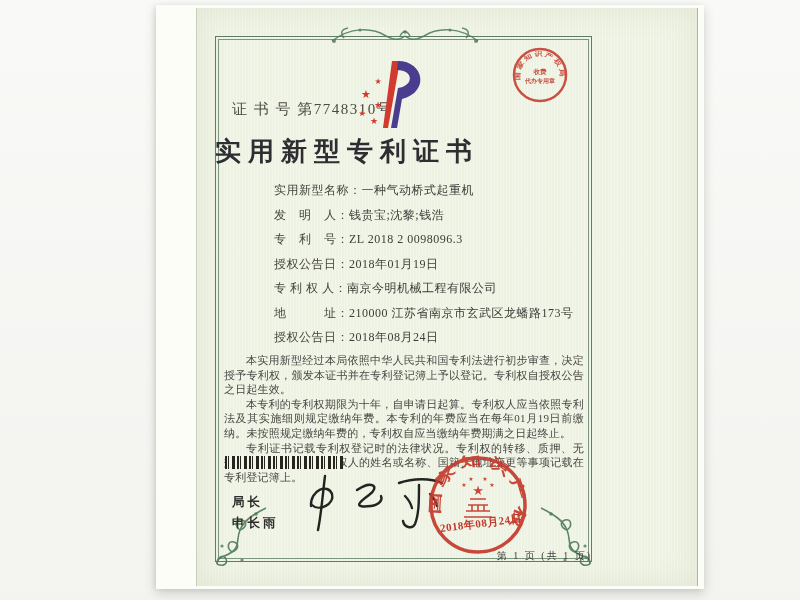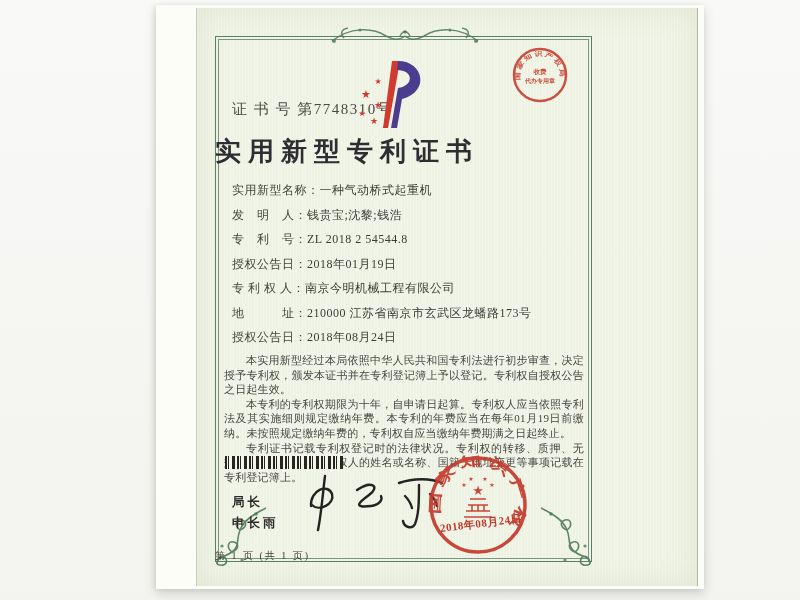--- a/index.html
+++ b/index.html
@@ -35,21 +35,21 @@
     letter-spacing:1.5px; }
   .logo { position:absolute; left:352px; top:58px; width:96px; height:80px; }
   .title { position:absolute; left:215px; top:134px; width:377px; 
     font-size:26px; font-weight:600; color:#2e2e32; letter-spacing:7px; }
 
   
   .fields { position:absolute; left:232px; top:184px; width:352px;
     display:flex; flex-direction:column; row-gap:12.5px;
     font-size:12px; color:#3d3c39; }
   .field-row { line-height:12px; white-space:nowrap; letter-spacing:.5px; position:relative; }
-  .field-row .lbl { color:#45443f; }
+  .field-row .lbl { color:#45443f;margin-left:42px; }
   .grant-no-cell { position:absolute; left:178px; top:0; }
 
   
   .paras { position:absolute; left:224px; top:353px; width:360px;
     font-size:11px; line-height:14.6px; color:#474744; text-align:justify; letter-spacing:.2px; }
   .paras p { text-indent:2em; }
 
   
   .barcode { position:absolute; left:225px; top:456px; width:118px; height:13px;
     background:repeating-linear-gradient(90deg,
@@ -58,21 +58,21 @@
   .director { position:absolute; left:232px; top:492px; font-size:12.5px; line-height:21px;
     color:#2d2d2b; letter-spacing:3px; font-weight:700; }
   .signature { position:absolute; left:295px; top:470px; width:165px; height:70px; }
 
   .seal-main { position:absolute; left:426px; top:453px; width:104px; height:104px; opacity:.92; }
   .seal-date { position:absolute; left:424px; top:516px; width:114px; text-align:center;
     font-size:11px; font-weight:700; color:#c2392b; letter-spacing:.5px;
     transform:rotate(-7deg); }
   .seal-small { position:absolute; left:511px; top:46px; width:58px; height:58px; opacity:.88; }
 
-  .footer { position:absolute; left:215px; top:549px; width:377px; text-align:left;
+  .footer { position:absolute; left:215px; top:549px; width:377px; text-align:right;
     font-size:10px; color:#3e3e3b; letter-spacing:2px; }
 
   .seal-text { font-weight:700; fill:#c43a2c; }
 </style>
 </head>
 <body>
 
 <div class="photo">
 
   <div class="paper-back"></div>
@@ -142,21 +142,21 @@
   <div class="title">实用新型专利证书</div>
 
   <div class="fields">
     <div class="field-row">
       <span class="lbl">实用新型名称：</span><span>一种气动桥式起重机</span>
     </div>
     <div class="field-row">
       <span class="lbl">发　明　人：</span><span>钱贵宝;沈黎;钱浩</span>
     </div>
     <div class="field-row">
-      <span class="lbl">专　利　号：</span><span>ZL 2018 2 54544.8</span>
+      <span class="lbl">专　利　号：</span><span>ZL 2018 2 0098096.3</span>
     </div>
     <div class="field-row">
       <span class="lbl">授权公告日：</span><span>2018年01月19日</span>
     </div>
     <div class="field-row">
       <span class="lbl">专 利 权 人：</span><span>南京今明机械工程有限公司</span>
     </div>
     <div class="field-row">
       <span class="lbl">地　　　址：</span><span>210000 江苏省南京市玄武区龙蟠路173号</span>
     </div>

